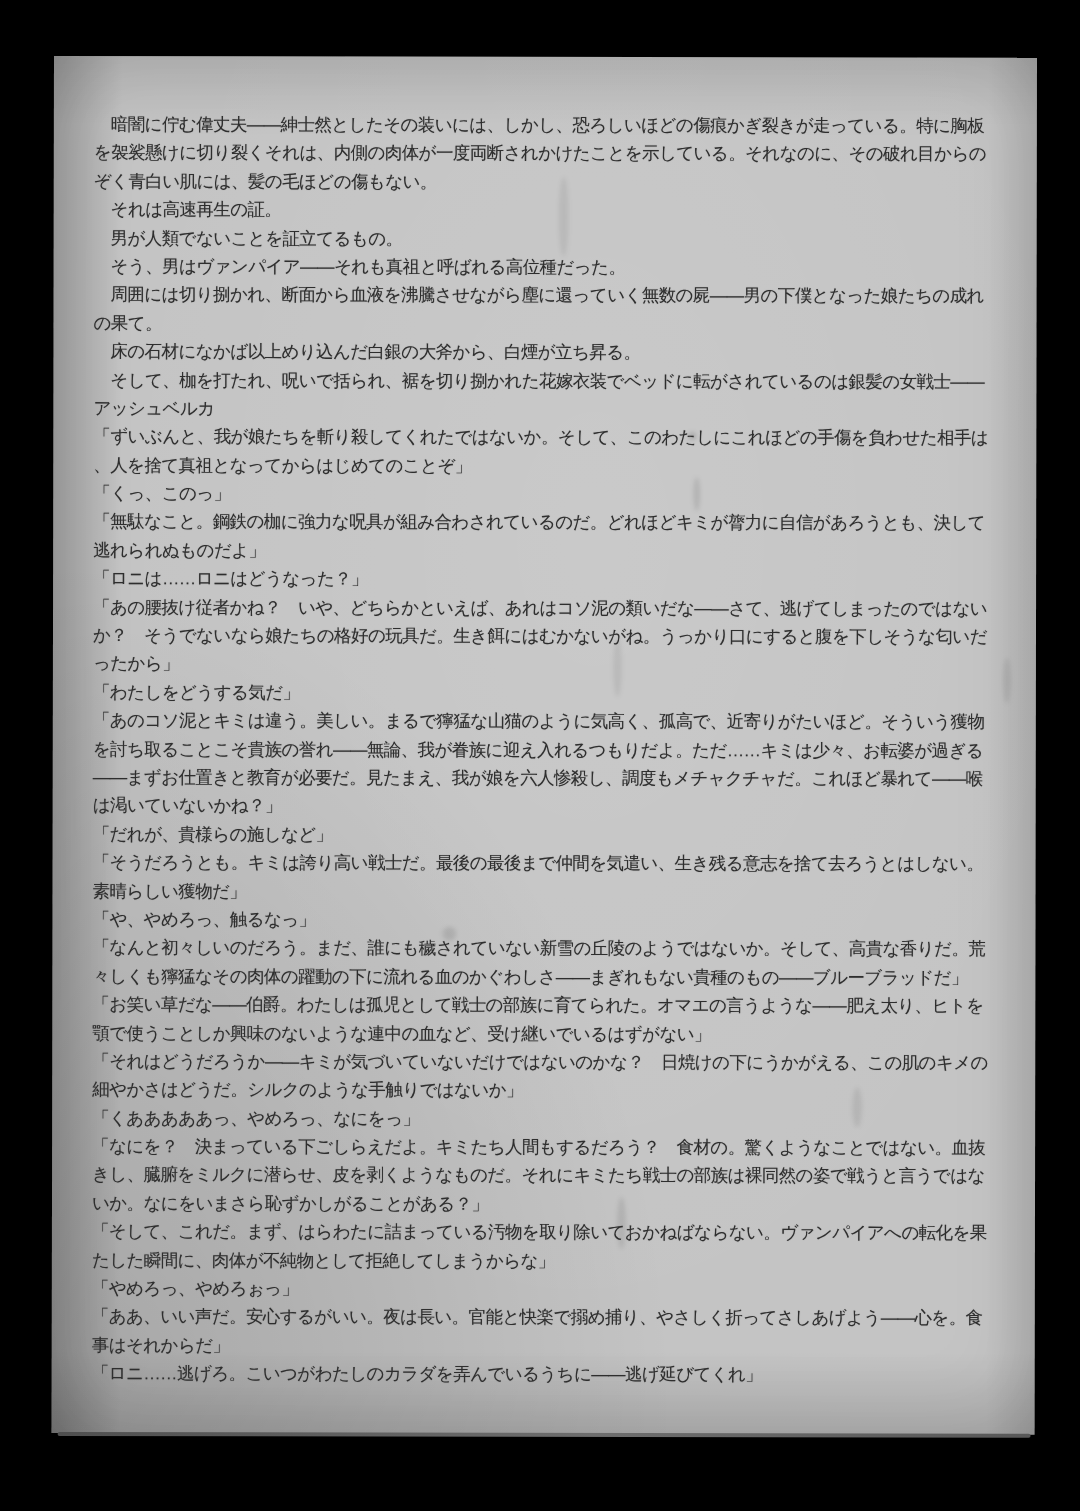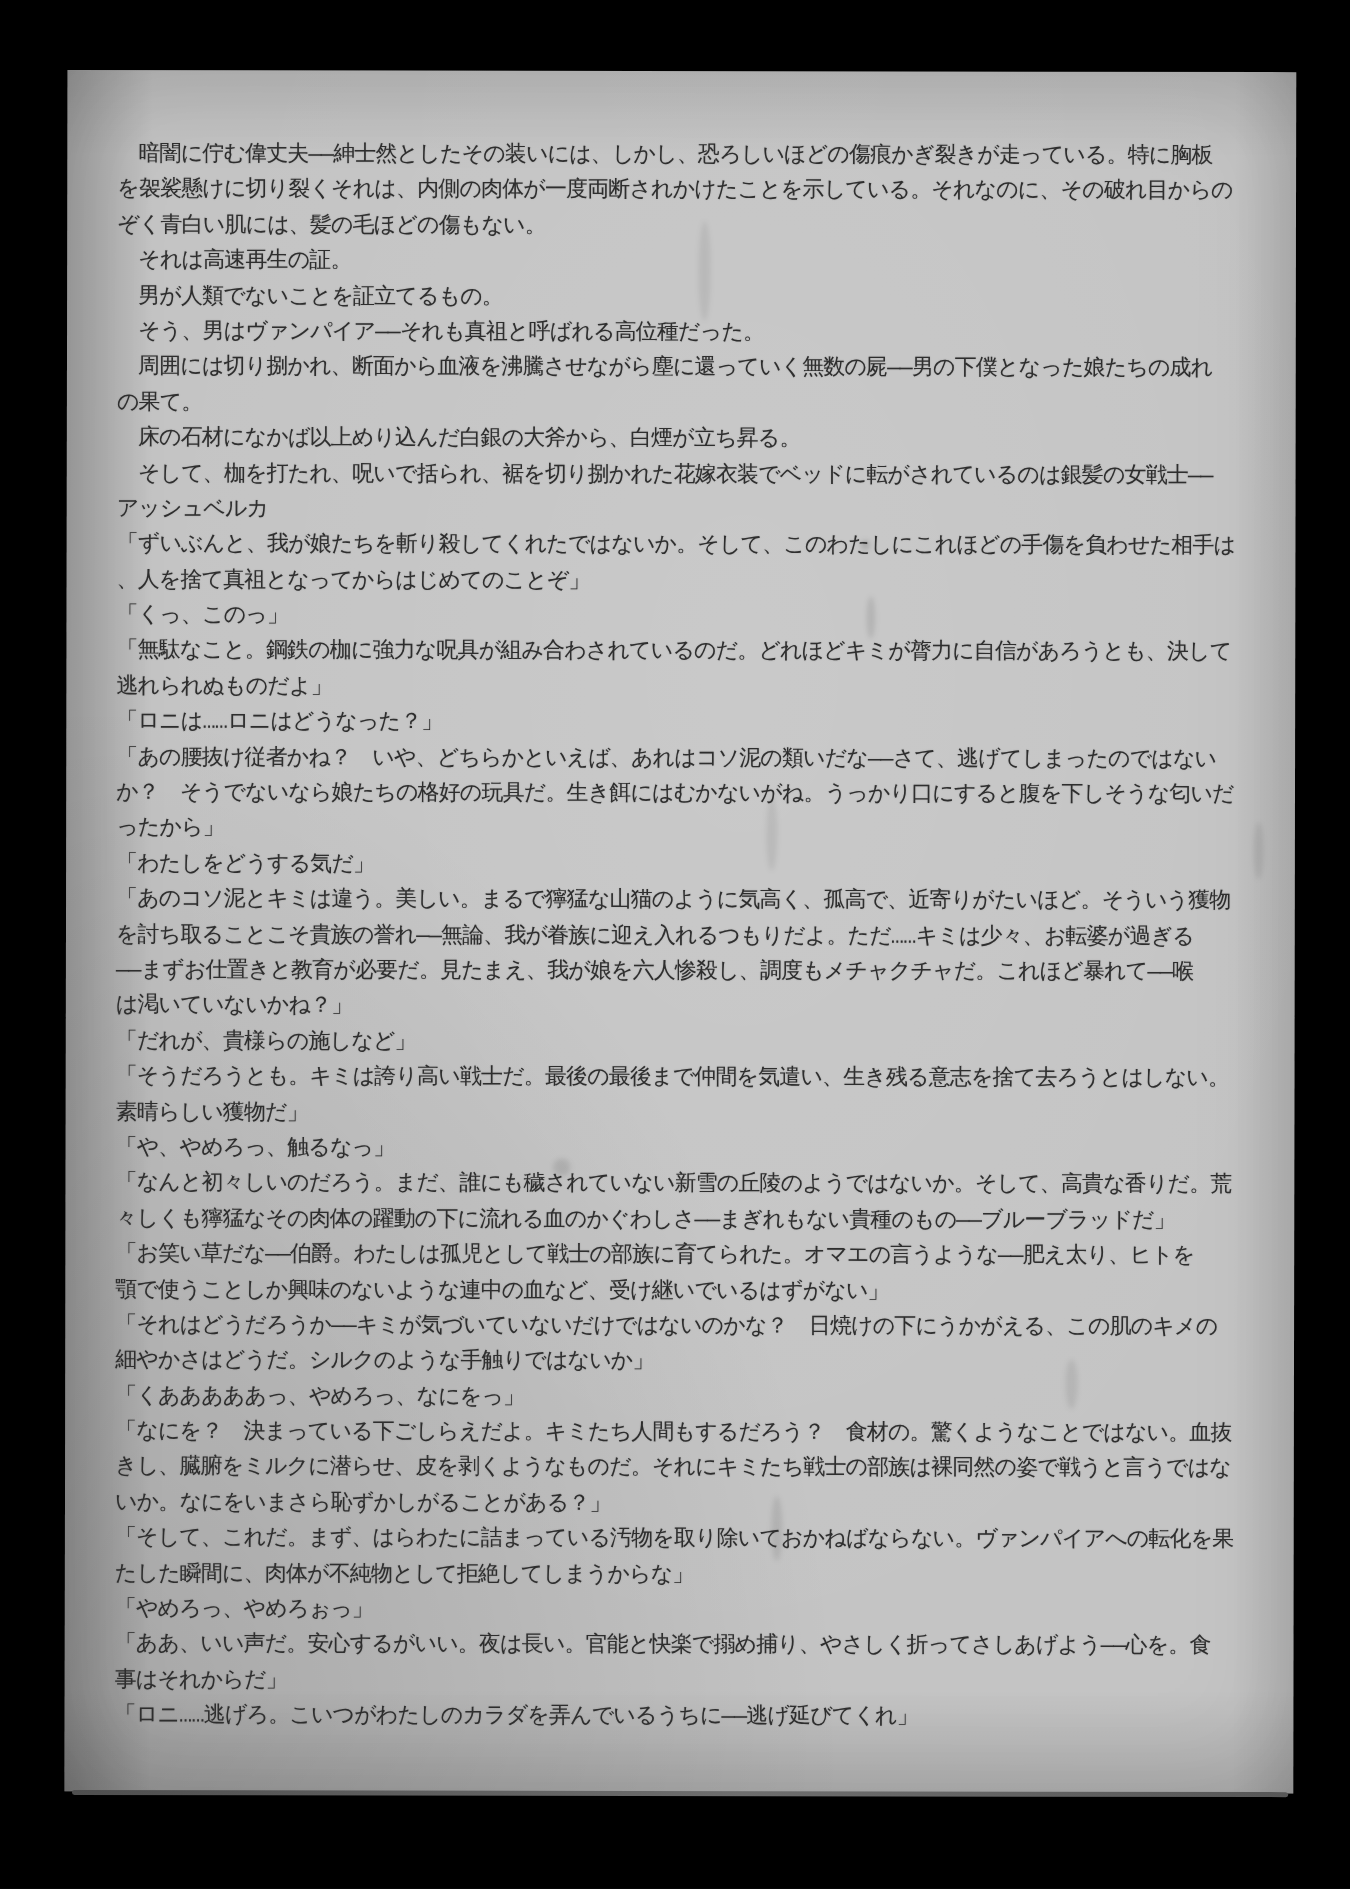--- a/index.html
+++ b/index.html
@@ -6,21 +6,21 @@
     margin: 0;
     padding: 0;
     background: #000000;
   }
   .stage {
     position: relative;
     width: 1080px;
     height: 1511px;
     background: #000000;
     overflow: hidden;
-    font-family: Liberation Mono, monospace;
+    font-family: Liberation Sans, sans-serif;
   }
   .paper {
     position: absolute;
     left: 54px;
     top: 56px;
     width: 983px;
     height: 1377px;
     background:
       radial-gradient(ellipse at 55% 35%, rgba(255,255,255,0.09), rgba(255,255,255,0) 65%),
       radial-gradient(ellipse at 0% 100%, rgba(0,0,0,0.16), rgba(0,0,0,0) 45%),

